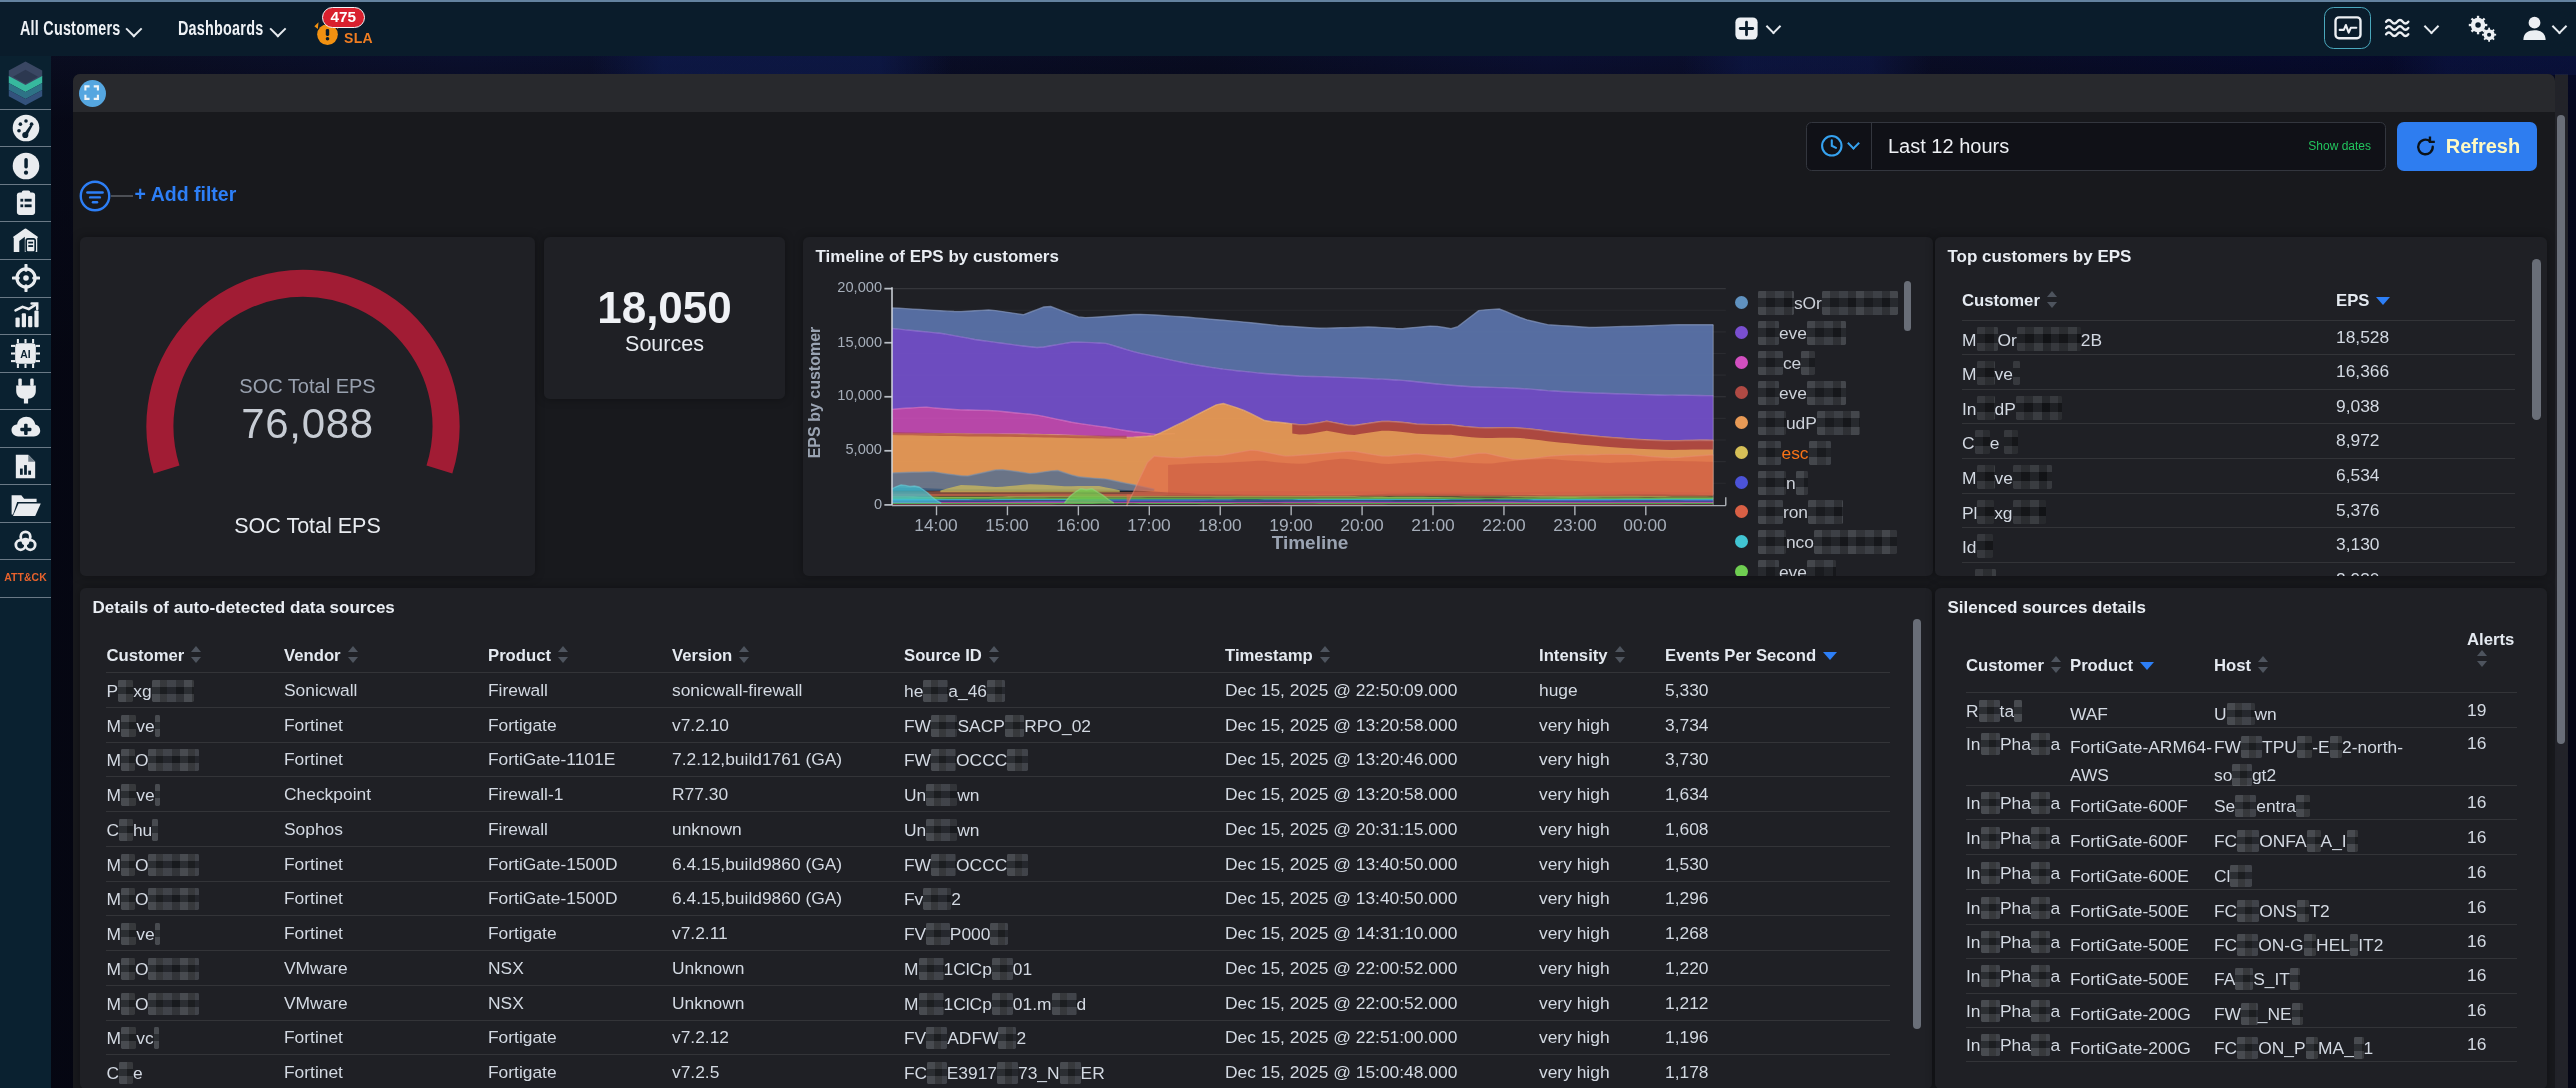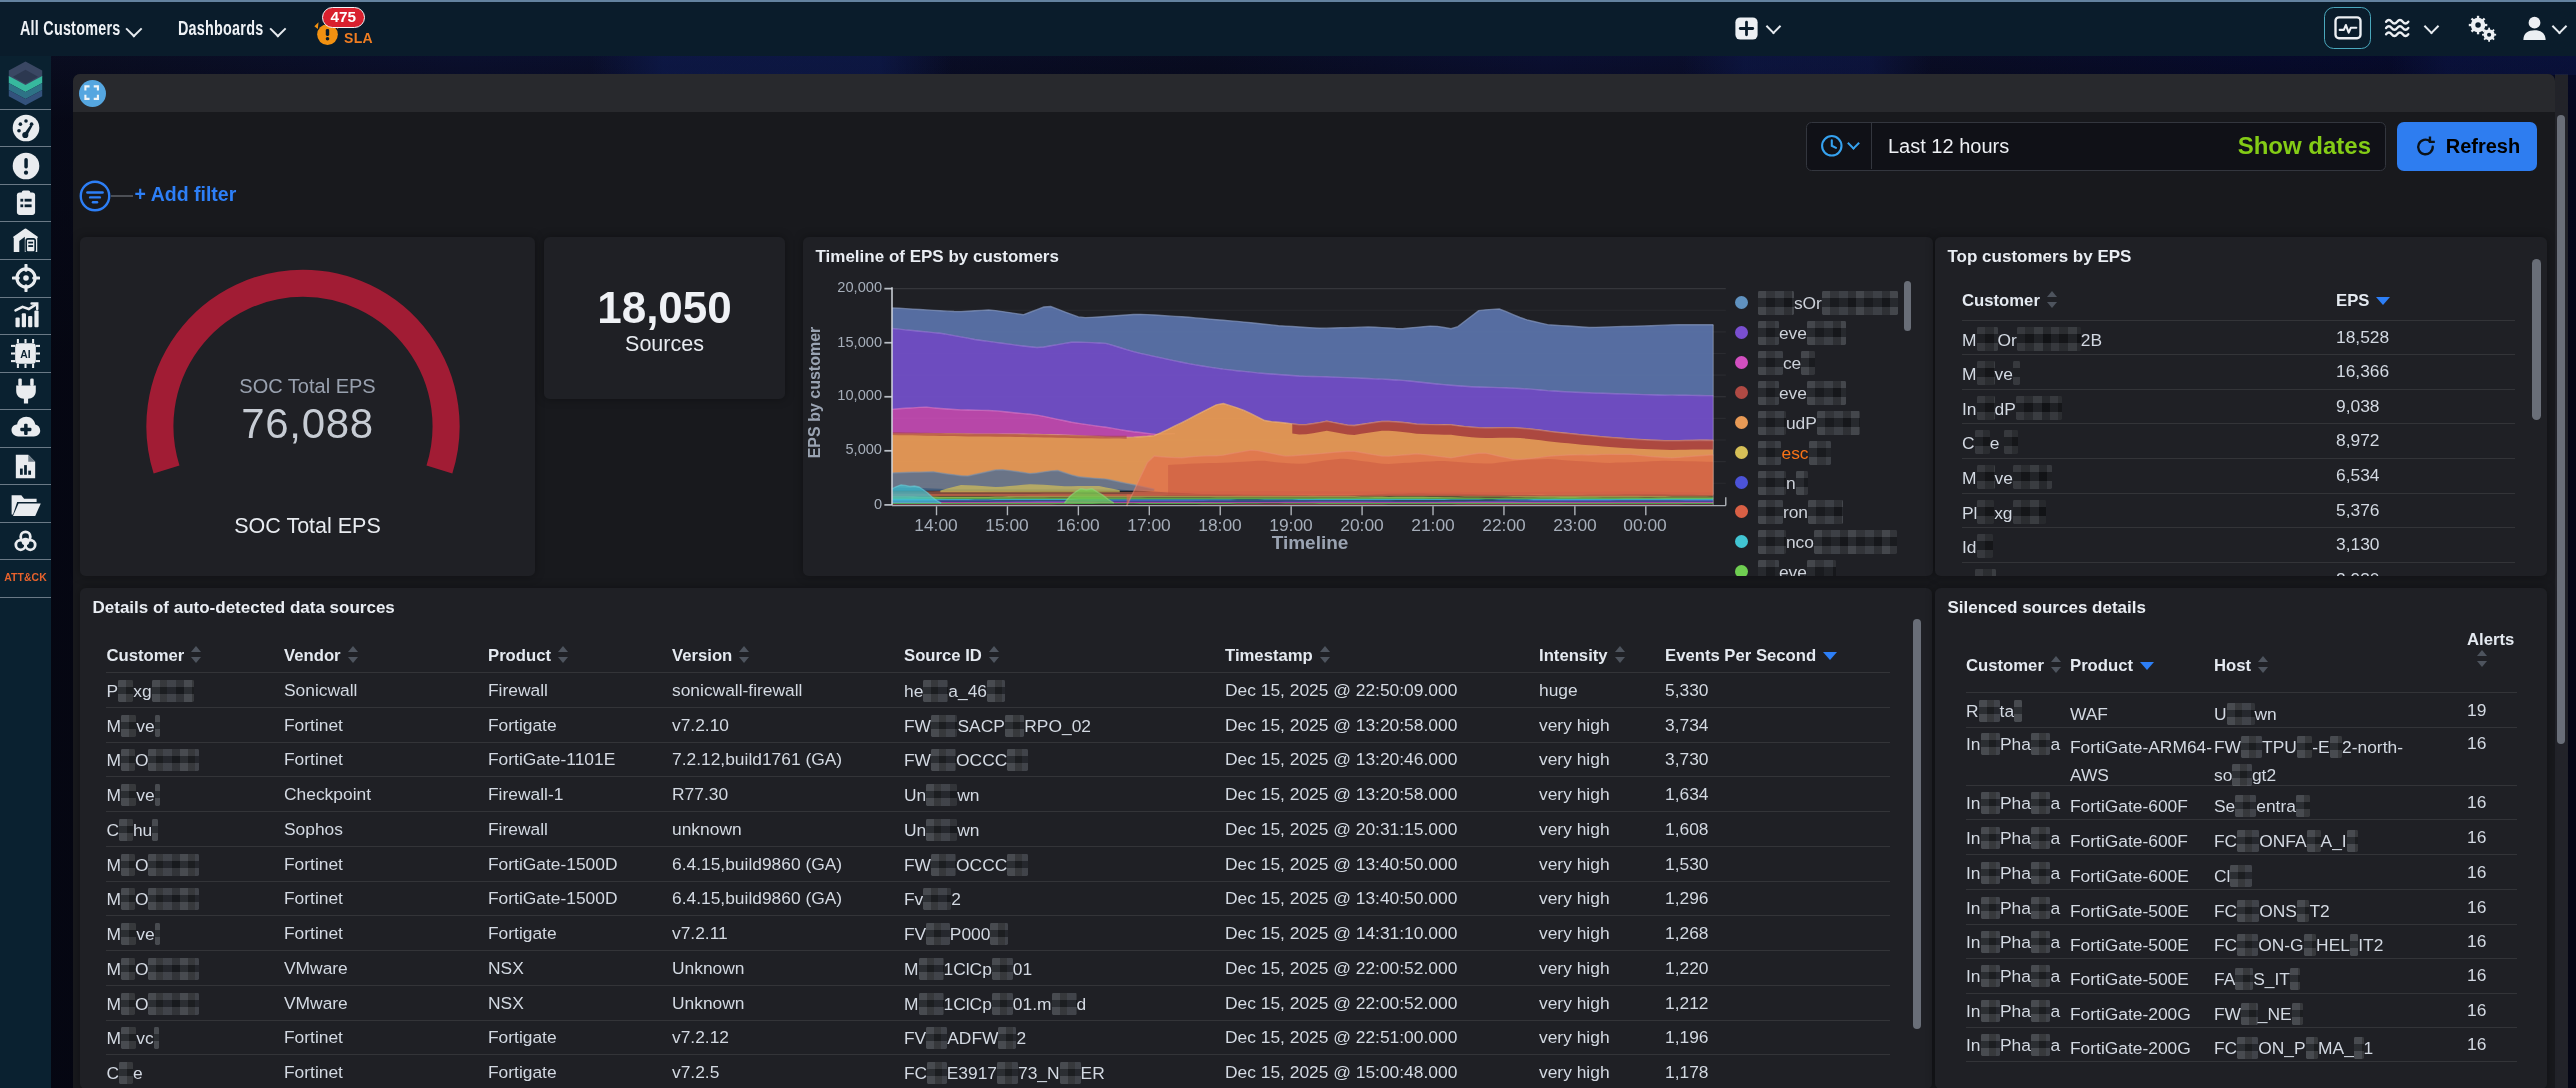--- a/index.html
+++ b/index.html
@@ -37,23 +37,23 @@
  border-radius:7px 7px 0 0;z-index:10}
 .embedbar{position:absolute;left:0;top:0;width:100%;height:38px;background:#28292d;border-radius:7px 7px 0 0}
 .fsbtn{position:absolute;left:5.6px;top:5.6px;width:27px;height:27px;border-radius:50%;background:#55a6e0;
  display:flex;align-items:center;justify-content:center}
 
 .timebar{position:absolute;left:1733px;top:48px;width:580px;height:49px;background:#101117;
  border:1.4px solid #33363e;border-radius:5.6px}
 .timebar .clockcell{position:absolute;left:0;top:0;width:65px;height:46px;border-right:1.4px solid #33363e;
  display:flex;align-items:center;justify-content:center;gap:5.6px}
 .timebar .label{position:absolute;left:81px;top:0;height:46px;line-height:46px;color:#eef0f4;font-size:20px}
-.timebar .showdates{position:absolute;right:14px;top:0;height:46px;line-height:46px;color:#84cc16;font-size:24px;font-weight:bold}
+.timebar .showdates{position:absolute;right:14px;top:0;height:46px;line-height:46px;color:#22c55e;font-size:12px;font-weight:normal}
 .refresh{position:absolute;left:2324px;top:48px;width:140px;height:49px;background:#2e7df0;border-radius:7px;
- display:flex;align-items:center;justify-content:center;gap:8.3px;color:#000000;font-size:20px;font-weight:bold}
+ display:flex;align-items:center;justify-content:center;gap:8.3px;color:#fef9c3;font-size:20px;font-weight:bold}
 .addfilter{position:absolute;left:5.6px;top:106px;width:417px;height:33px}
 .addfilter .ftxt{position:absolute;left:56px;top:2.8px;color:#2d7ff7;font-size:19.5px;font-weight:bold}
 .addfilter .dash{position:absolute;left:32px;top:15.3px;width:22px;height:2.1px;background:#4c4f55}
 
 .panel{position:absolute;background:#1f2025;border-radius:5.6px;box-shadow:0 0 9.7px rgba(0,0,0,.35)}
 .ptitle{position:absolute;left:12.5px;top:9.7px;color:#e9edf3;font-size:17px;font-weight:bold;letter-spacing:0}
 
 .gtxt1{position:absolute;left:0;width:446px;text-align:center;top:138px;color:#99a1af;font-size:20px}
 .gtxt2{position:absolute;left:0;width:446px;text-align:center;top:163px;color:#c7ccd4;font-size:42px;font-weight:400;letter-spacing:0.7px}
 .gtxt3{position:absolute;left:0;width:446px;text-align:center;top:277px;color:#e8ebf0;font-size:21.5px}

